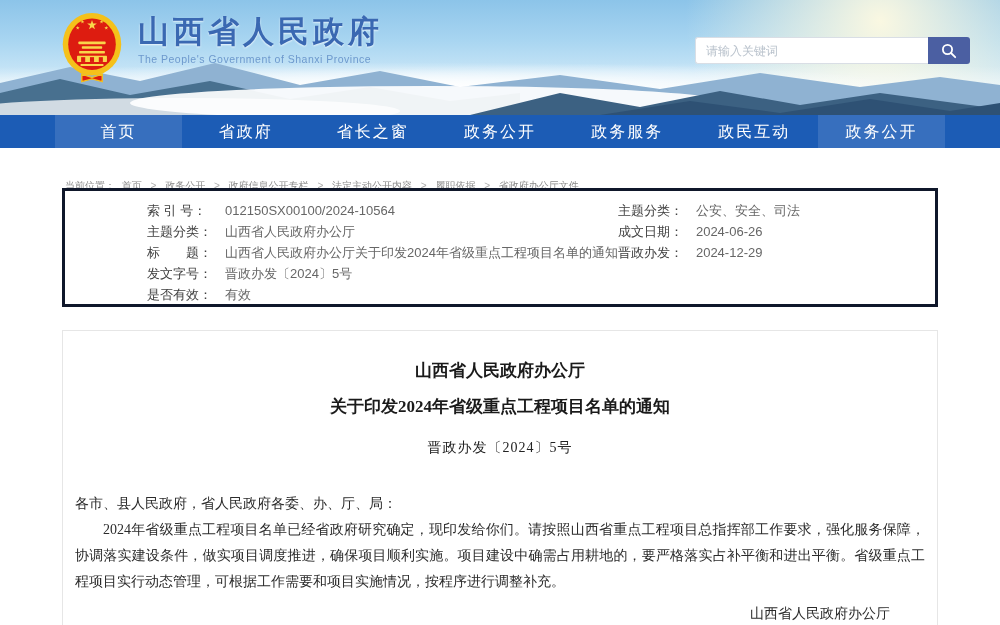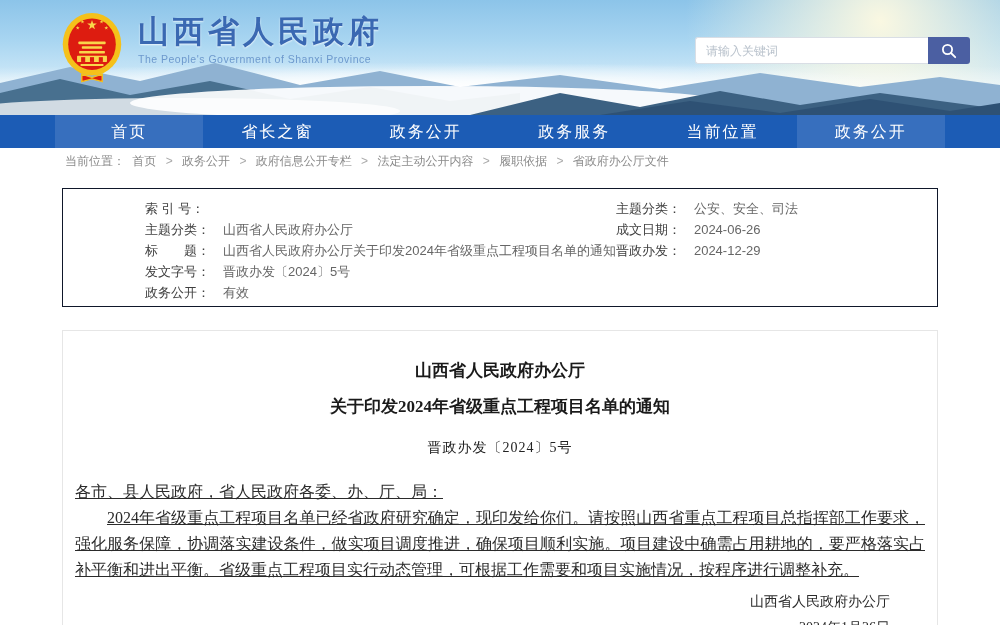--- a/index.html
+++ b/index.html
@@ -35,40 +35,40 @@
     border-radius:0 3px 3px 0; cursor:pointer; display:flex; align-items:center; justify-content:center; }
 
   
   .nav { width:1000px; height:33px; background:#1c5cb5; display:flex; justify-content:center; }
   .nav-inner { width:890px; display:flex; }
   .nav-item { flex:1; color:#fff; font-size:16px; text-align:center; line-height:33px;
     letter-spacing:2px; cursor:pointer; }
   .nav-item.hl { background:rgba(255,255,255,.12); }
 
   
-  .crumbs { padding:5px 0 10px 65px; font-size:12px; color:#8a8a8a; }
+  .crumbs { padding:31px 0 10px 65px; font-size:10px; color:#8a8a8a; }
   .crumbs a { color:#8a8a8a; text-decoration:none; margin:0 4px; cursor:pointer; }
   .crumbs .sep { color:#aaa; margin:0 2px; }
 
   
   .meta-box { position:absolute; left:62px; top:188px; width:876px; height:119px;
-    background:#fff; border:1px solid #0f172a; padding-top:9px; display:flex; }
+    background:#fff; border:3px solid #0f172a; padding-top:9px; display:flex; }
   .meta-col-left { flex:0 0 526px; padding-left:82px; }
   .meta-col-right { flex:1; }
   .meta-row { display:flex; line-height:21px; font-size:13px; white-space:nowrap; }
   .meta-label { color:#404040; min-width:78px; }
   .meta-value { color:#666; }
 
   
   .doc-box { position:absolute; left:62px; top:330px; width:876px; height:420px;
     background:#fff; border:1px solid #e6e6e6; padding:22px 12px 0 12px;
     font-family:"Liberation Serif","DejaVu Serif",serif; color:#2b2b2b; }
   .doc-title { text-align:center; font-size:17px; font-weight:bold; line-height:36px; color:#1a1a1a; }
   .doc-no { text-align:center; font-size:14px; margin-top:14px; color:#222; letter-spacing:1px; }
-  .doc-body { margin-top:22px; font-size:16px; line-height:26px; text-align:justify;text-decoration:underline; }
+  .doc-body { margin-top:34px; font-size:14px; line-height:26px; text-align:justify; }
   .doc-para { text-indent:2em; }
   .doc-sign { margin-top:6px; text-align:right; padding-right:35px; font-size:14px; line-height:26px; }
 </style>
 </head>
 <body>
 
 <div class="banner">
   <div class="banner-clouds"></div>
   <svg class="banner-mountains" viewBox="0 0 1000 62" preserveAspectRatio="none">
     <path d="M0,30 L70,14 L140,28 L215,10 L300,32 L380,18 L460,34 L560,22 L660,36 L760,20 L860,34 L940,24 L1000,32 L1000,62 L0,62 Z" fill="#8fb2d2"></path>
@@ -115,24 +115,25 @@
         <circle cx="6.5" cy="6.5" r="4.6" fill="none" stroke="#fff" stroke-width="1.8"></circle>
         <line x1="10" y1="10" x2="14.2" y2="14.2" stroke="#fff" stroke-width="1.8" stroke-linecap="round"></line>
       </svg>
     </button>
   </div>
 </div>
 
 <div class="nav">
   <div class="nav-inner">
     <div class="nav-item hl">首页</div>
+    <div class="nav-item">省政府</div>
     <div class="nav-item">省长之窗</div>
     <div class="nav-item">政务公开</div>
     <div class="nav-item">政务服务</div>
-    <div class="nav-item">当前位置</div>
+    <div class="nav-item">政民互动</div>
     <div class="nav-item hl">政务公开</div>
   </div>
 </div>
 
 <div class="crumbs">
   <span>当前位置：</span>
   <a>首页</a>
   <span class="sep">&gt;</span>
   <a>政务公开</a>
   <span class="sep">&gt;</span>
@@ -142,35 +143,36 @@
   <span class="sep">&gt;</span>
   <a>履职依据</a>
   <span class="sep">&gt;</span>
   <a>省政府办公厅文件</a>
 </div>
 
 <div class="meta-box">
   <div class="meta-col-left">
     <div class="meta-row">
       <span class="meta-label">索 引 号：</span>
+      <span class="meta-value">012150SX00100/2024-10564</span>
     </div>
     <div class="meta-row">
       <span class="meta-label">主题分类：</span>
       <span class="meta-value">山西省人民政府办公厅</span>
     </div>
     <div class="meta-row">
       <span class="meta-label">标　　题：</span>
       <span class="meta-value">山西省人民政府办公厅关于印发2024年省级重点工程项目名单的通知</span>
     </div>
     <div class="meta-row">
       <span class="meta-label">发文字号：</span>
       <span class="meta-value">晋政办发〔2024〕5号</span>
     </div>
     <div class="meta-row">
-      <span class="meta-label">政务公开：</span>
+      <span class="meta-label">是否有效：</span>
       <span class="meta-value">有效</span>
     </div>
   </div>
   <div class="meta-col-right">
     <div class="meta-row">
       <span class="meta-label">主题分类：</span>
       <span class="meta-value">公安、安全、司法</span>
     </div>
     <div class="meta-row">
       <span class="meta-label">成文日期：</span>

